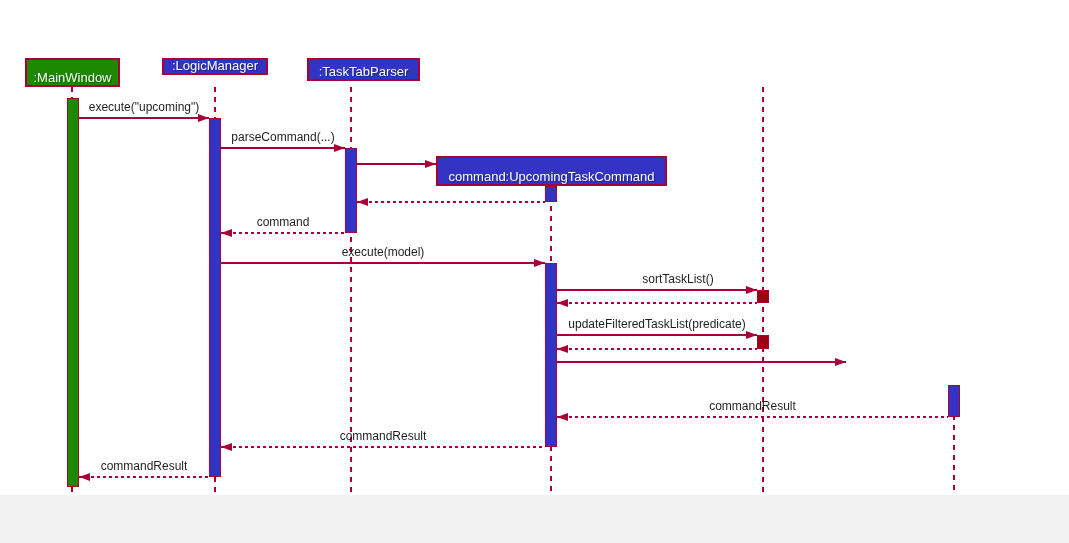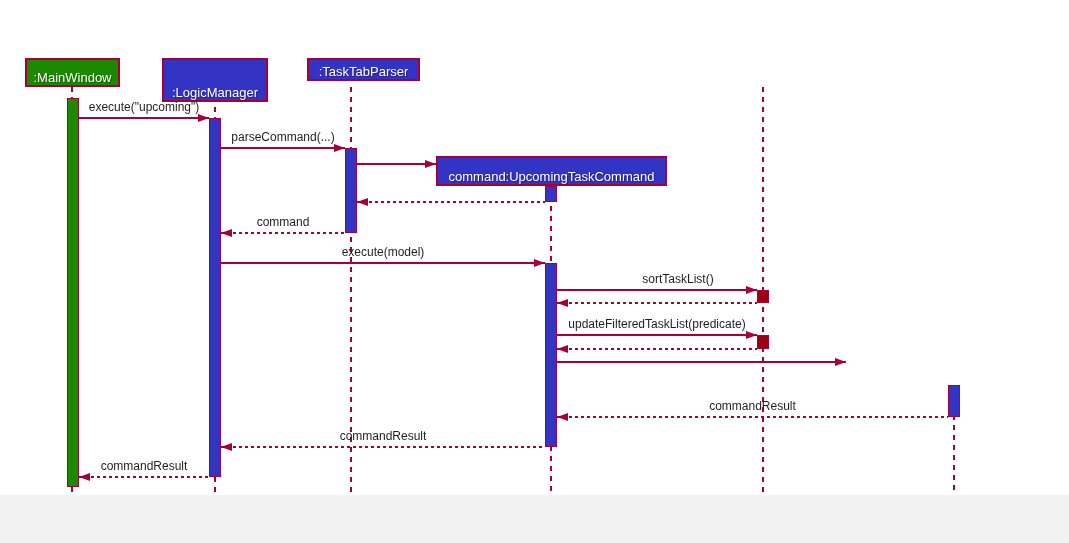--- a/index.html
+++ b/index.html
@@ -101,21 +101,21 @@
       <div class="msg-label" style="left: 557px; width: 391px; top: 399px; color: rgb(31, 31, 31);">commandResult</div>
       <div class="msg-line dashed" style="--ac: #a80036; left: 221px; top: 446px; width: 324px;"></div>
       <div class="arrow-head left" style="--ac: #a80036; left: 221px; top: 443px;"></div>
       <div class="msg-label" style="left: 221px; width: 324px; top: 429px; color: rgb(31, 31, 31);">commandResult</div>
       <div class="msg-line dashed" style="--ac: #a80036; left: 79px; top: 476px; width: 130px;"></div>
       <div class="arrow-head left" style="--ac: #a80036; left: 79px; top: 473px;"></div>
       <div class="msg-label" style="left: 79px; width: 130px; top: 459px; color: rgb(31, 31, 31);">commandResult</div>
       <div class="participant" style="--ac: #a80036; left: 25px; top: 58px; width: 95px; height: 29px; background: rgb(29, 137, 0); color: rgb(255, 255, 255);">
         <span>:MainWindow</span>
       </div>
-      <div class="participant" style="--ac: #a80036; left: 162px; top: 58px; width: 106px; height: 44px; background: rgb(51, 51, 196); color: rgb(255, 255, 255);">
+      <div class="participant" style="--ac: #a80036; left: 162px; top: 58px; width: 106px; height: 17px; background: rgb(51, 51, 196); color: rgb(255, 255, 255);">
         <span>:LogicManager</span>
       </div>
       <div class="participant" style="--ac: #a80036; left: 295px; top: 58px; width: 113px; height: 23px; background: rgb(51, 51, 196); color: rgb(255, 255, 255); margin-left: 12px;">
         <span>:TaskTabParser</span>
       </div>
       <div class="participant" style="--ac: #a80036; left: 436px; top: 156px; width: 231px; height: 30px; background: rgb(51, 51, 196); color: rgb(255, 255, 255);">
         <span>command:UpcomingTaskCommand</span>
       </div>
     </div>
   <div id="footer-strip"></div>

